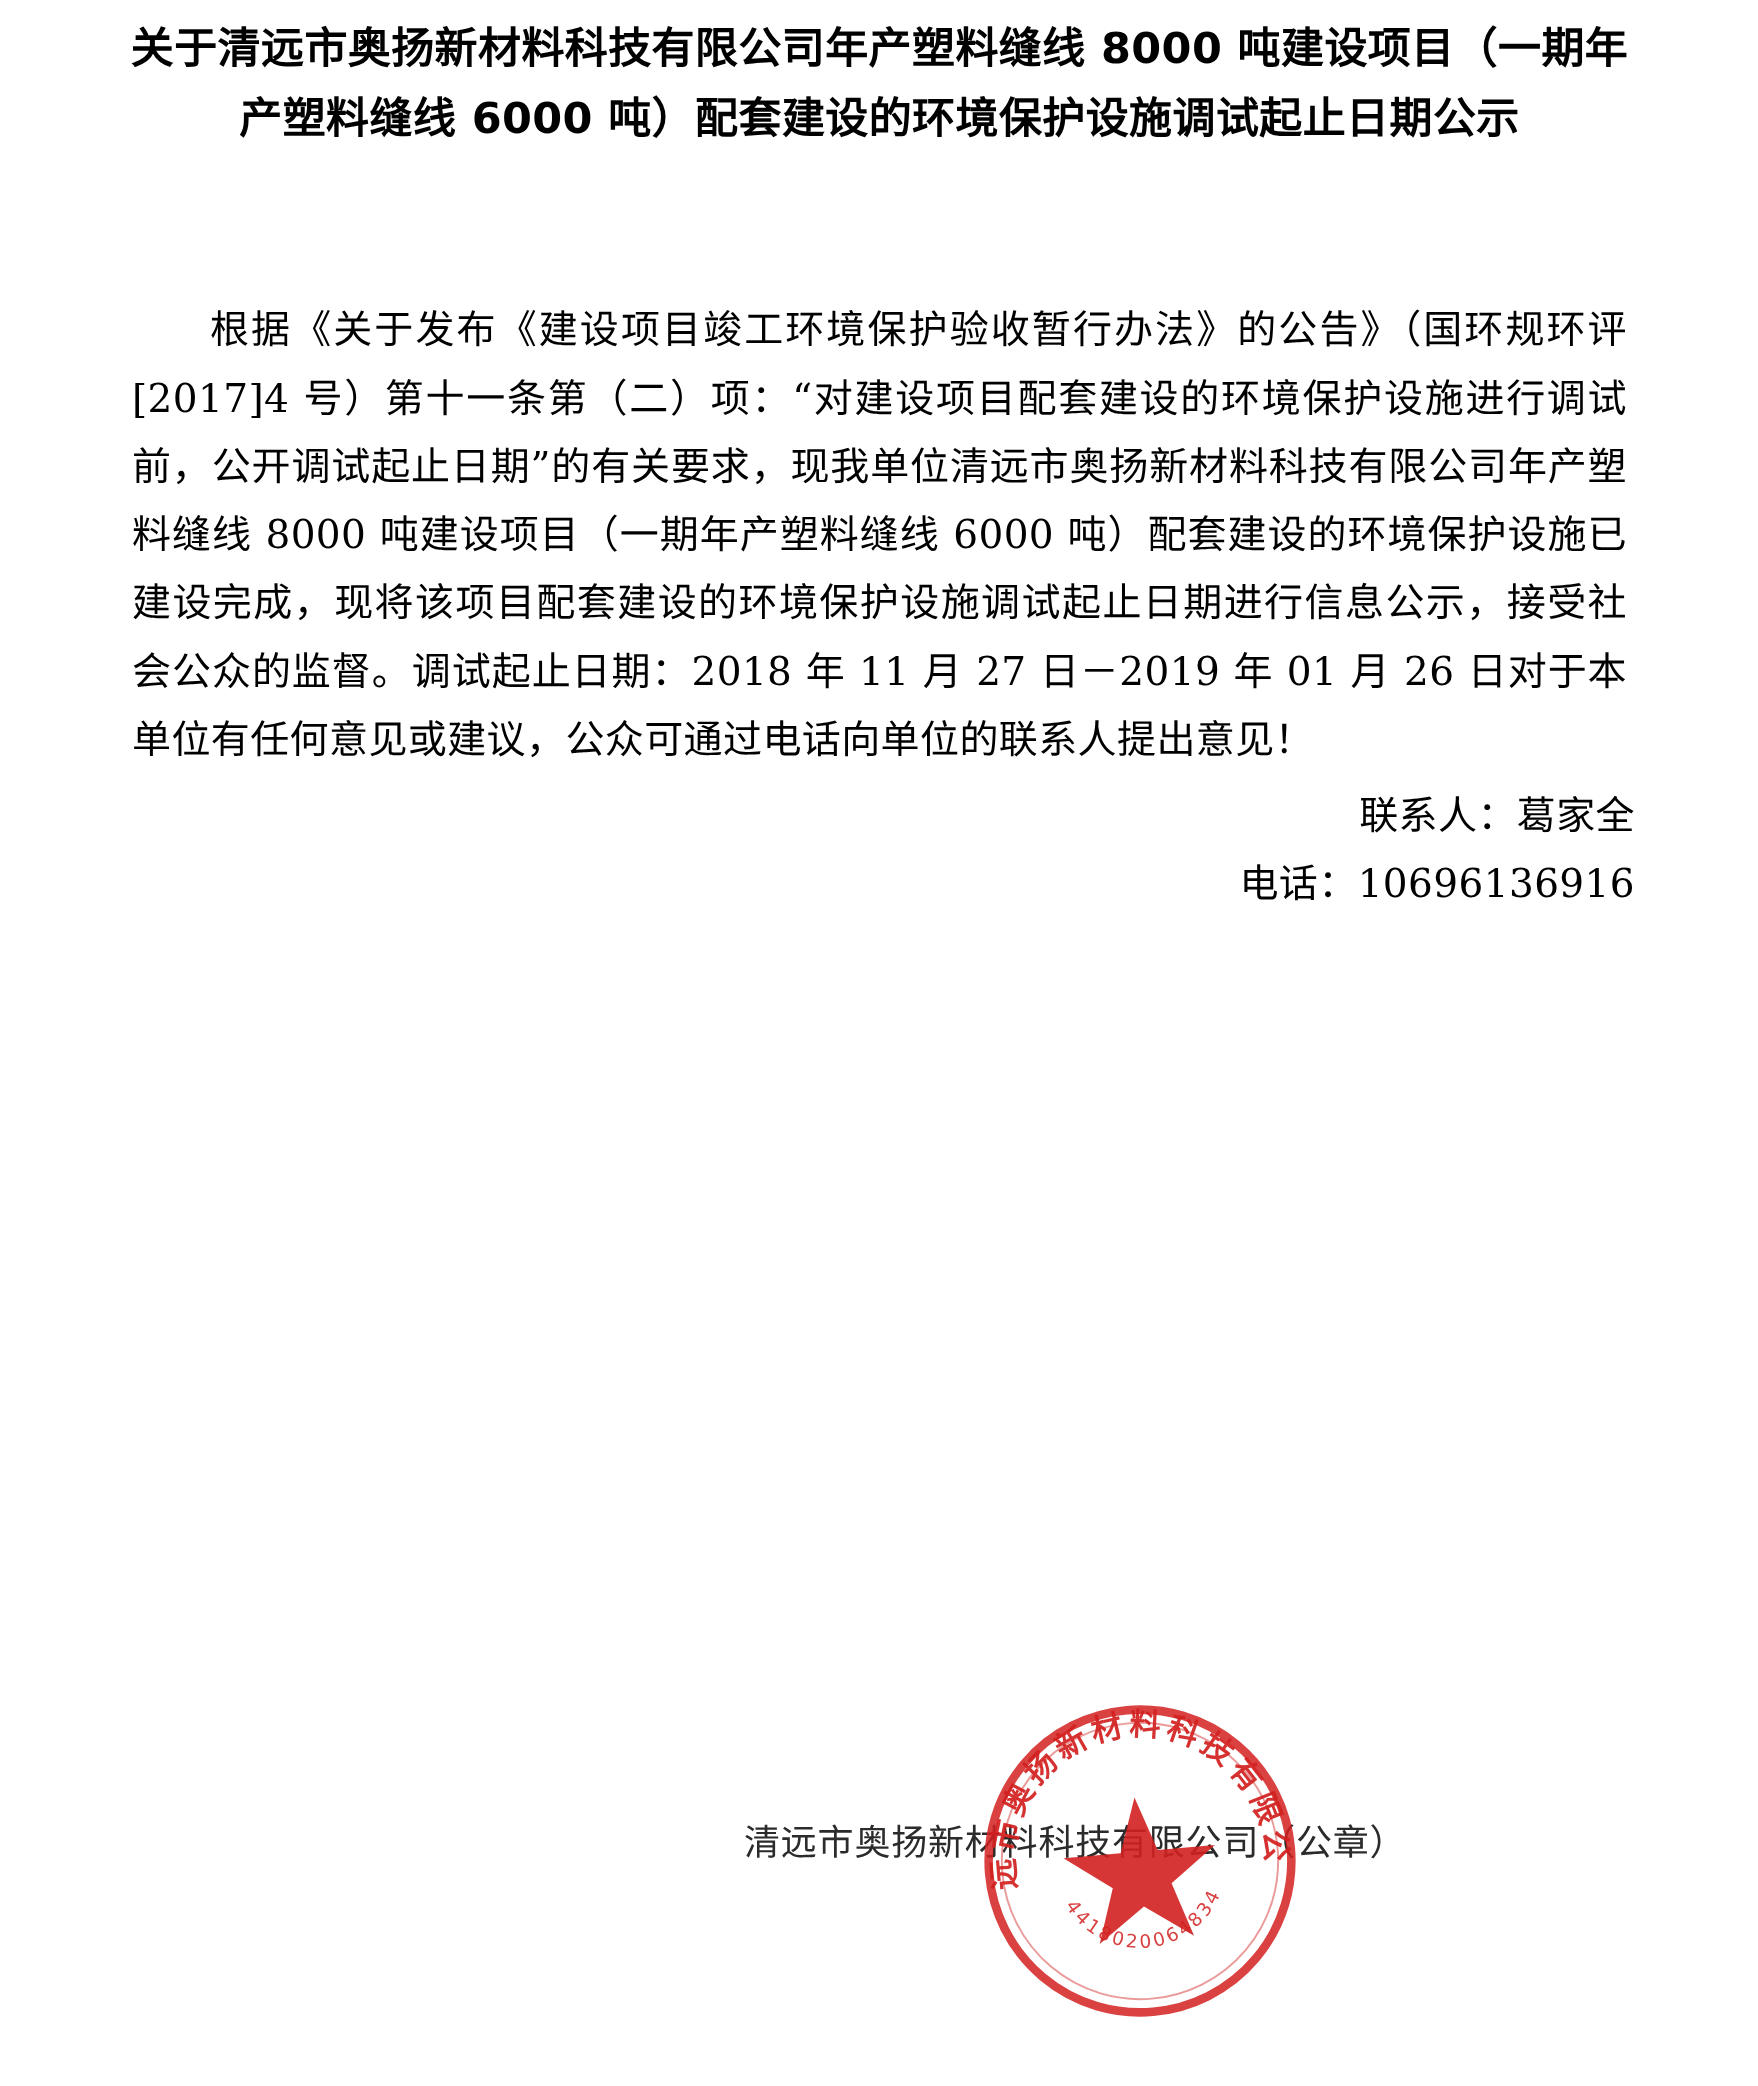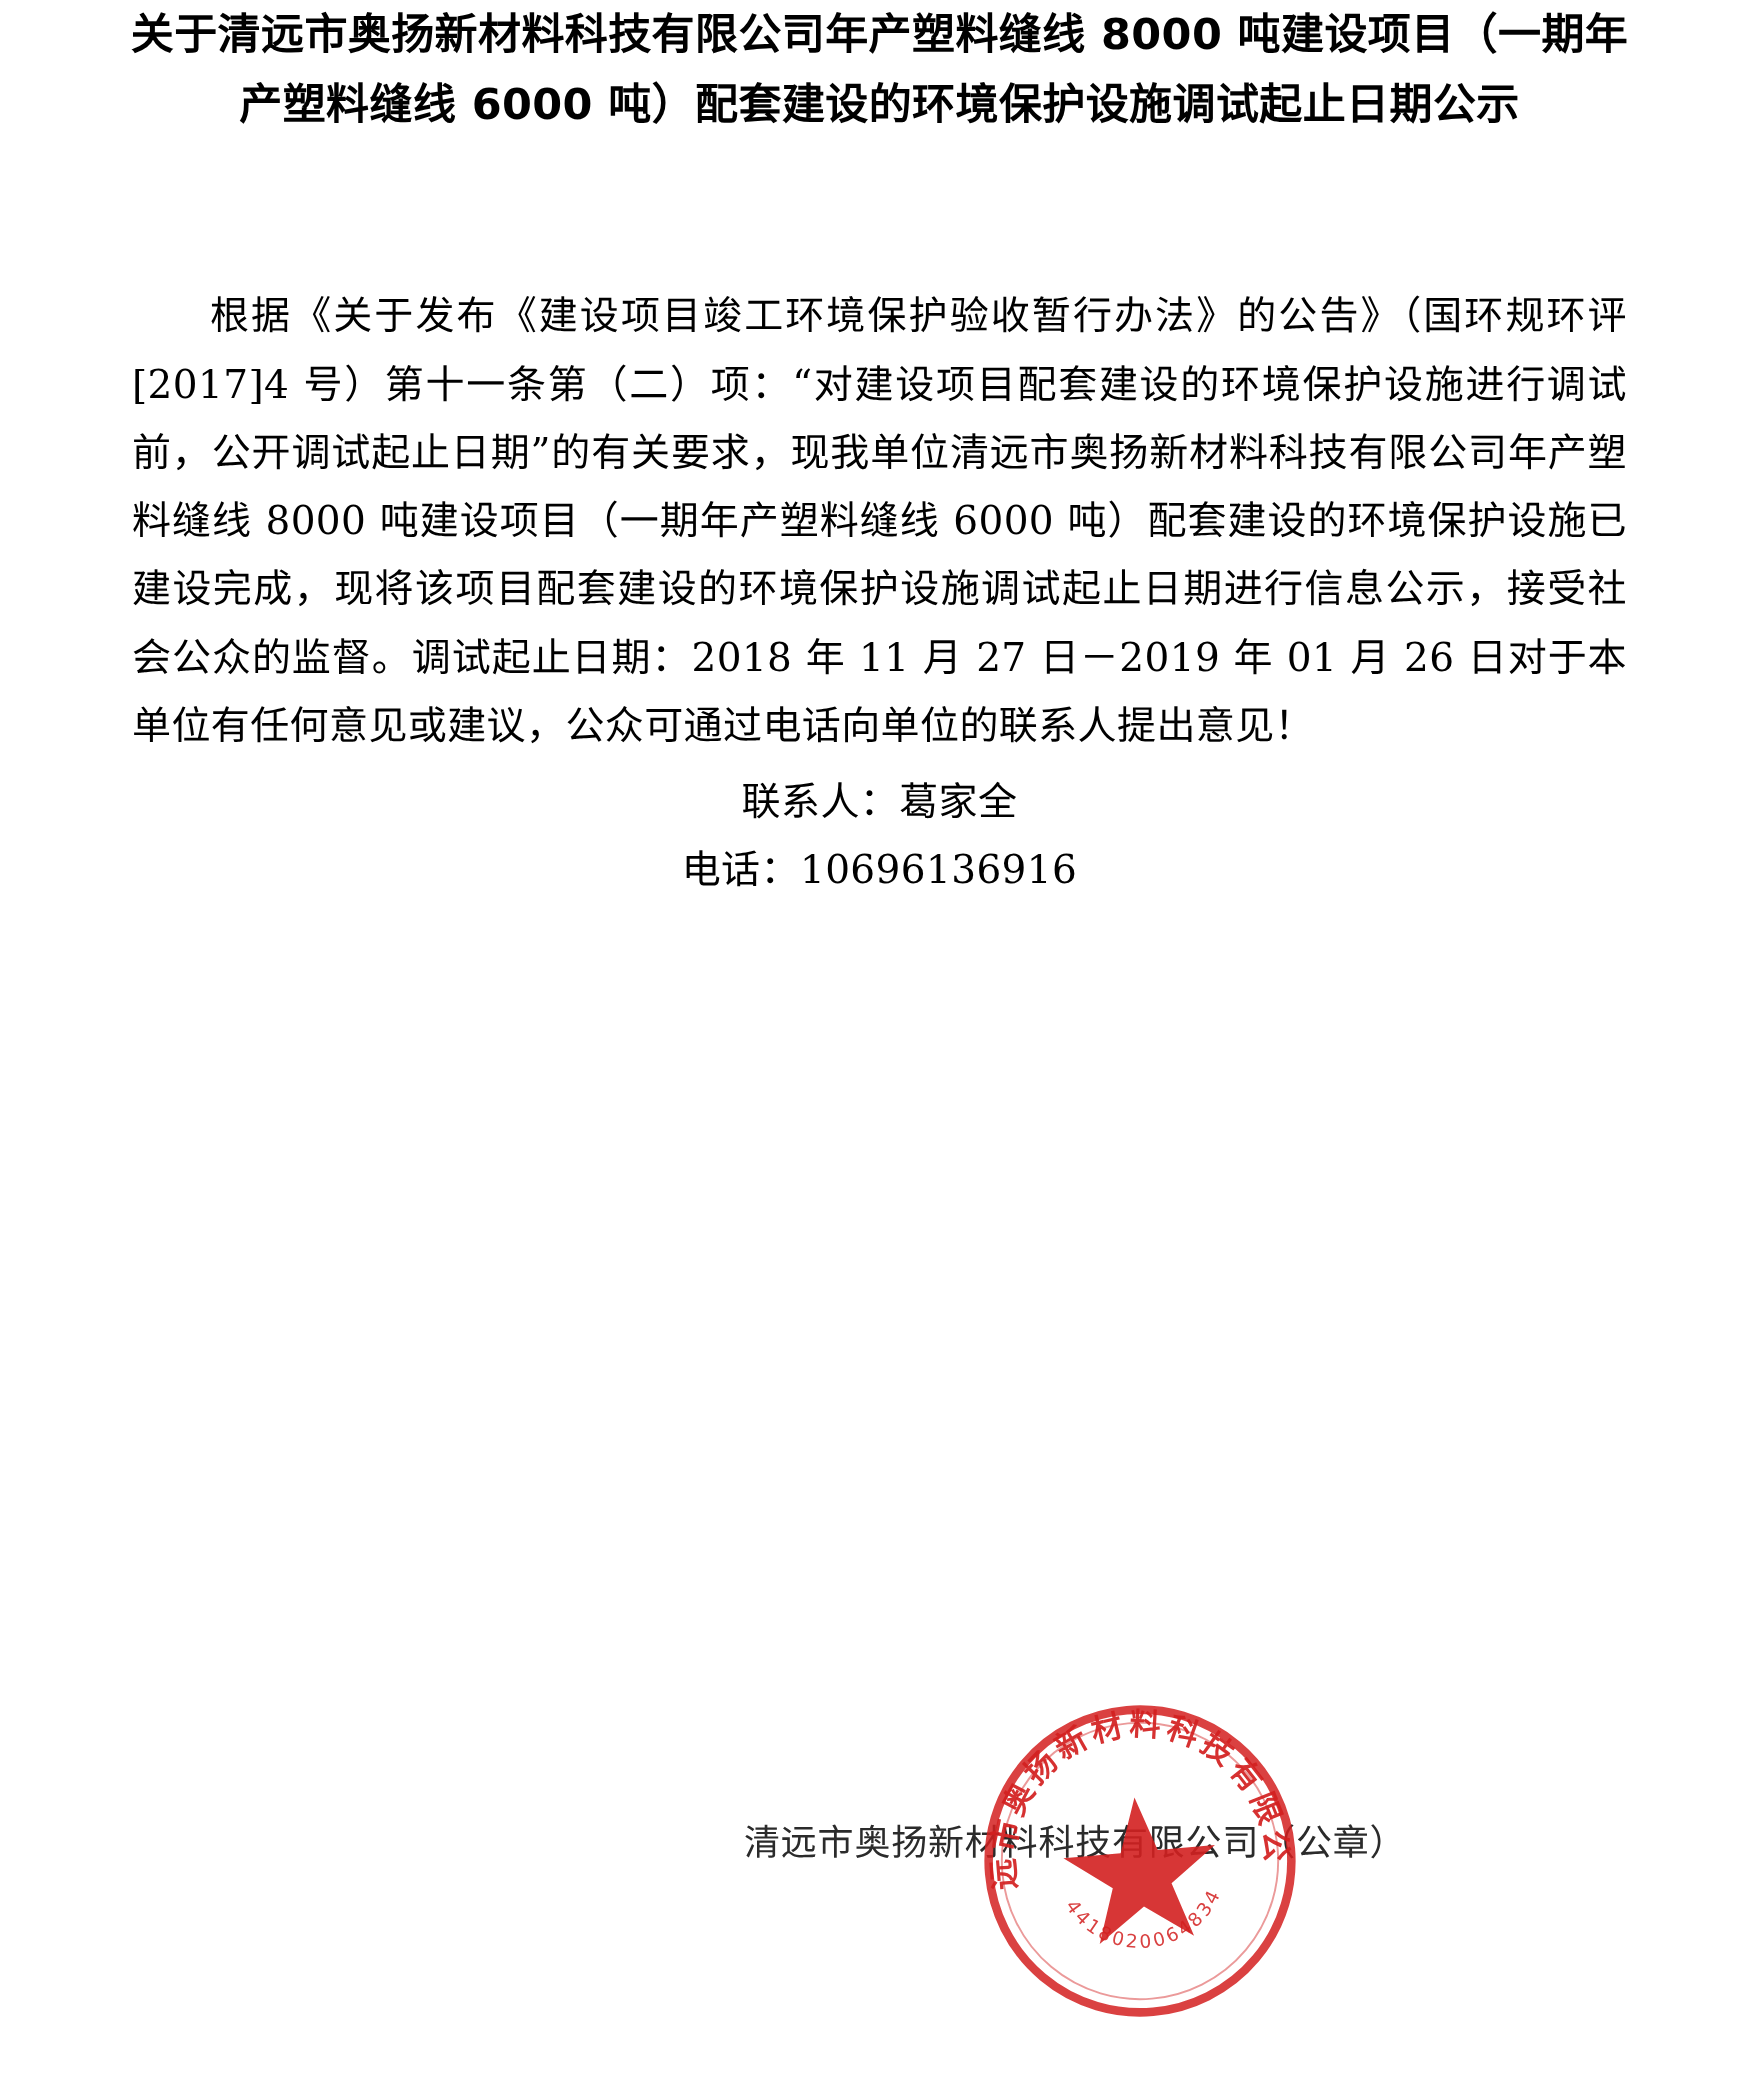--- a/index.html
+++ b/index.html
@@ -22,20 +22,21 @@
     top: 0;
     width: 1759px;
     height: 2087px;
     box-sizing: border-box;
     padding: 0 124px;
   }
 
   
   .doc-title {
     margin: 0;
+    padding-top: 14px;
     text-align: center;
     font-family: "DejaVu Sans", "Liberation Sans", sans-serif;
     font-weight: bold;
     font-size: 43px;
     line-height: 1.62;
     letter-spacing: 0.4px;
     color: #000;
   }
 
   
@@ -51,21 +52,21 @@
     text-align: justify;
     text-justify: inter-ideograph;
   }
   .para.indent {
     text-indent: 2em;
   }
   .contact-line {
     margin: 0;
     font-size: 39px;
     line-height: 1.75;
-    text-align: center;
+    text-align: right;
   }
 
   
   .sign-area {
     position: absolute;
     left: 124px;
     right: 124px;
     top: 1698px;
     height: 365px;
   }

